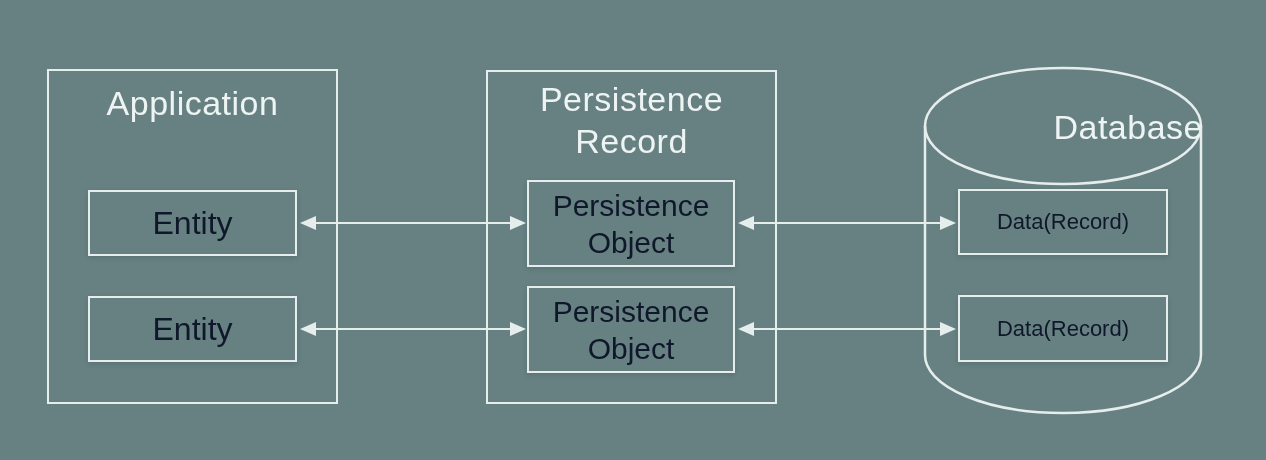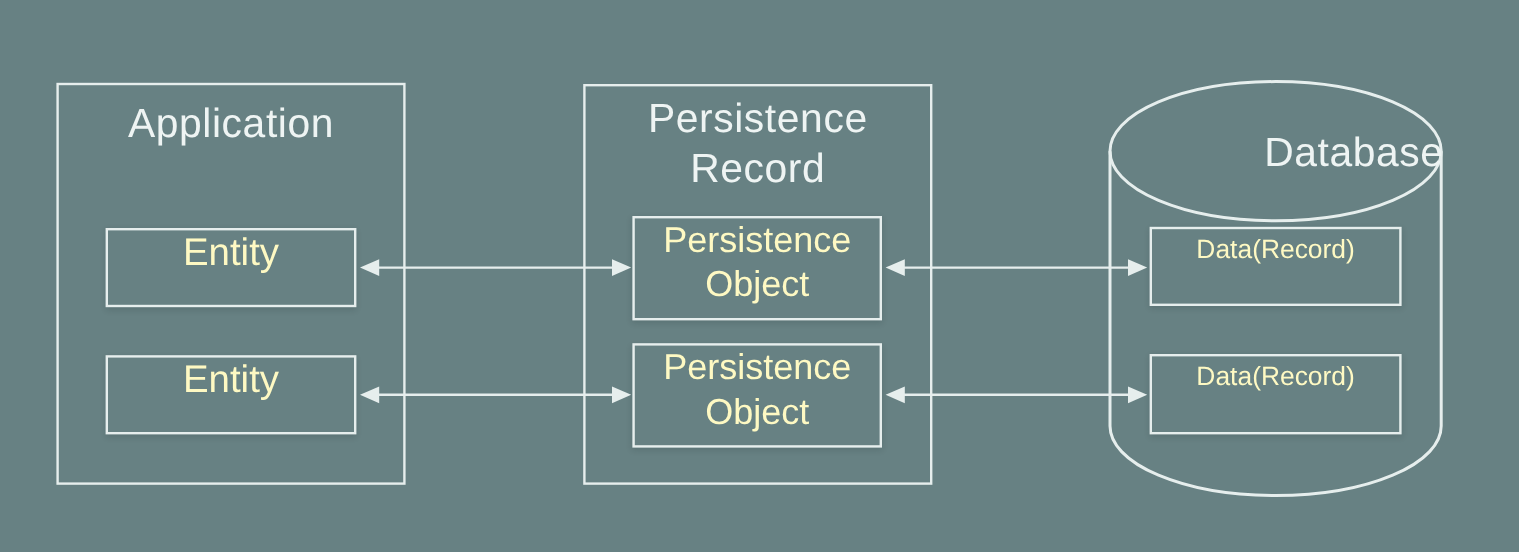--- a/index.html
+++ b/index.html
@@ -31,24 +31,24 @@
     line-height: 42px;
     font-weight: 400;
     letter-spacing: 0.5px;
   }
   .title-line { display: block; }
   .node {
     position: absolute;
     border: 2px solid #e6eeed;
     box-sizing: border-box;
     display: flex;
-    align-items: flex-start;
+    align-items: center;
     justify-content: center;
     text-align: center;
-    color: #fef9c3;
+    color: #0f172a;
     background: transparent;
     box-shadow: 0 2px 5px rgba(20, 32, 32, 0.15);
   }
   .node .label { display: block; }
   .entity-node   { font-size: 32px; line-height: 36px; }
   .po-node       { font-size: 30px; line-height: 37px; }
   .record-node   { font-size: 22px; line-height: 34px; }
   .db-group {
     position: absolute;
     left: 923px;

